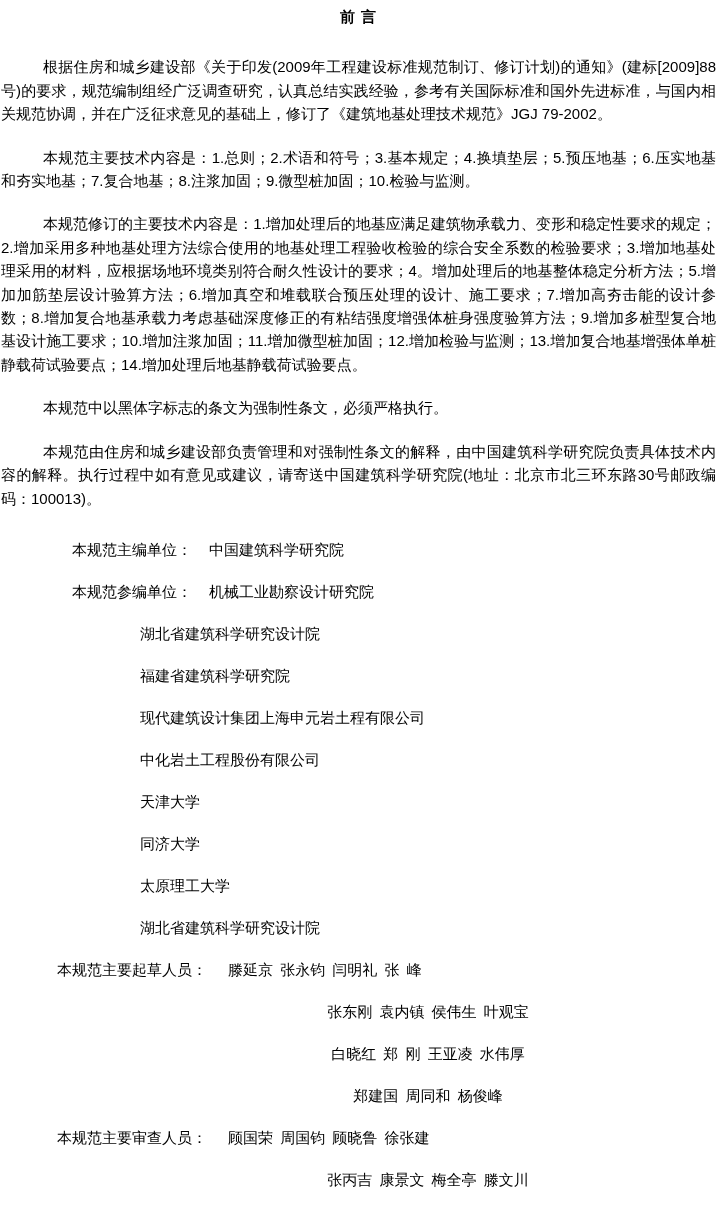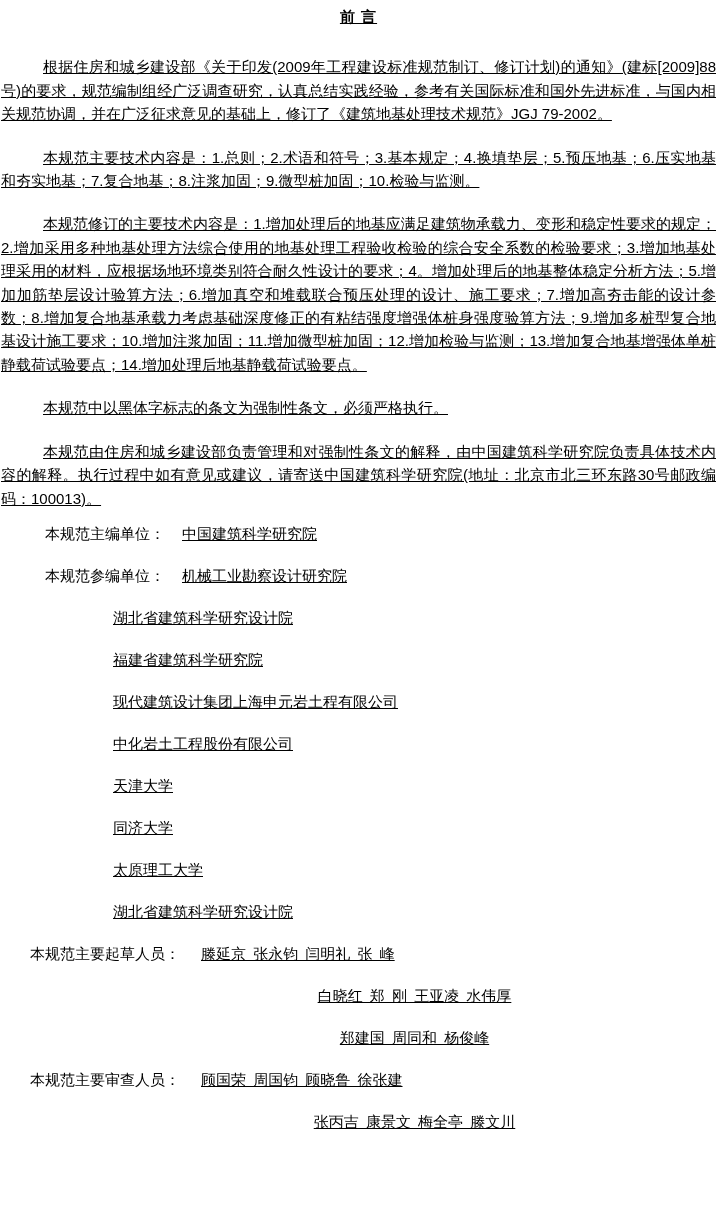--- a/index.html
+++ b/index.html
@@ -2,33 +2,33 @@
 <html><head>
 <meta charset="utf-8">
 <style>
   html, body { margin: 0; padding: 0; background: #ffffff; }
   body {
     width: 719px; height: 1217px; overflow: hidden;
     color: #000000;
     font-family: "Liberation Sans", "DejaVu Sans", sans-serif;
     font-size: 15px; line-height: 23.4px;
   }
-  .doc { padding: 0 3px 0 1px; text-decoration: underline; }
+  .doc { padding: 0 3px 0 1px; }
   .doc-title {
     font-weight: bold; text-align: center;
     margin: 5px 0 0 0; font-size: 15px;
     letter-spacing: 1px;
   }
   .para {
     margin: 20px 0 0 0;
     text-indent: 42px;
     text-align: justify;
   }
   .para.first { margin-top: 27px; }
-  .credits { margin-top: 12px; }
+  .credits { margin-top: 28px; padding-left: 27px; }
   .row { margin-top: 18.6px; white-space: nowrap; }
   .row.first { margin-top: 0; }
   .row-units { padding-left: 44px; }
   .row-units .lbl { display: inline-block; width: 137px; }
   .row-people { padding-left: 29px; }
   .row-people .lbl { display: inline-block; width: 171px; }
   .row-cont { padding-left: 112px; }
   .names { word-spacing: 3px; text-align: center; }
 </style>
 </head>
@@ -58,20 +58,21 @@
     <div class="row row-cont">现代建筑设计集团上海申元岩土程有限公司</div>
     <div class="row row-cont">中化岩土工程股份有限公司</div>
     <div class="row row-cont">天津大学</div>
     <div class="row row-cont">同济大学</div>
     <div class="row row-cont">太原理工大学</div>
     <div class="row row-cont">湖北省建筑科学研究设计院</div>
 
     <div class="row row-people">
       <span class="lbl">本规范主要起草人员：</span><span class="names">滕延京 张永钧 闫明礼 张 峰</span>
     </div>
+    <div class="row row-cont names">张东刚 袁内镇 侯伟生 叶观宝</div>
     <div class="row row-cont names">白晓红 郑 刚 王亚凌 水伟厚</div>
     <div class="row row-cont names">郑建国 周同和 杨俊峰</div>
 
     <div class="row row-people">
       <span class="lbl">本规范主要审查人员：</span><span class="names">顾国荣 周国钧 顾晓鲁 徐张建</span>
     </div>
     <div class="row row-cont names">张丙吉 康景文 梅全亭 滕文川</div>
 
   </div>
 </div>

